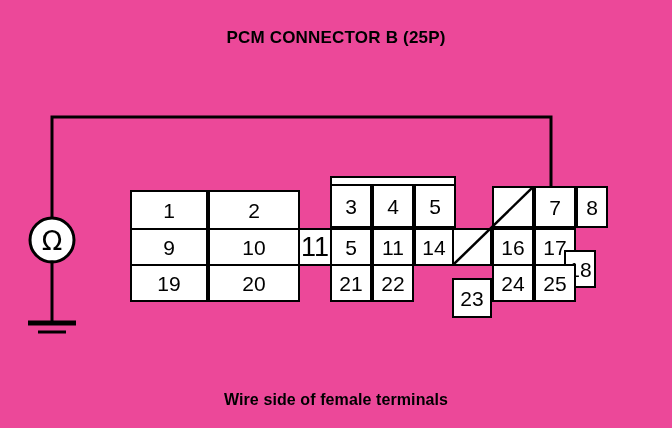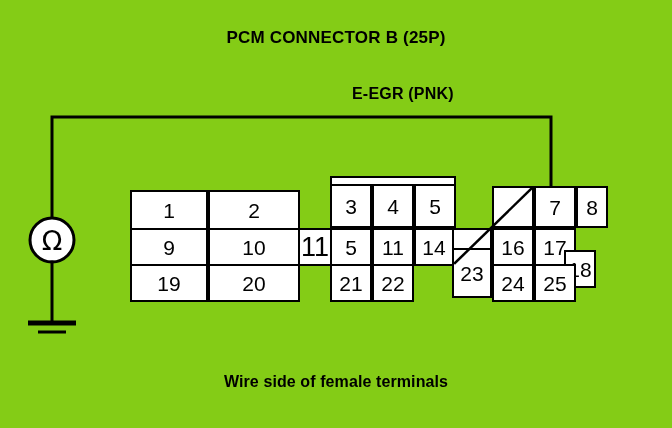--- a/index.html
+++ b/index.html
@@ -4,21 +4,21 @@
 <style>
   html, body {
     margin: 0;
     padding: 0;
     background: #ffffff;
   }
   #page {
     position: relative;
     width: 672px;
     height: 428px;
-    background: #84cc16;
+    background: #ec4899;
     overflow: hidden;
     font-family: "Liberation Sans", sans-serif;
     color: #000000;
   }
 
   
   .title {
     position: absolute;
     left: 0;
     top: 28px;
@@ -34,21 +34,21 @@
     left: 352px;
     top: 85px;
     font-size: 16px;
     font-weight: bold;
     letter-spacing: 0.2px;
     white-space: nowrap;
   }
   .caption {
     position: absolute;
     left: 0;
-    top: 373px;
+    top: 391px;
     width: 672px;
     text-align: center;
     font-size: 16px;
     font-weight: bold;
     letter-spacing: 0.1px;
     white-space: nowrap;
   }
 
   
   .svg-layer {
@@ -84,21 +84,20 @@
     background: #ffffff;
   }
 </style>
 </head>
 <body>
 
 <div id="page">
 
   <div class="title">PCM CONNECTOR B (25P)</div>
 
-  <div class="wire-label">E-EGR (PNK)</div>
 
   <svg class="svg-layer" viewBox="0 0 672 428">
 
     <g>
       <path d="M 52 218 L 52 117 L 551 117 L 551 188" fill="none" stroke="#000000" stroke-width="3" stroke-linecap="square" stroke-linejoin="miter"></path>
     </g>
 
     <g>
       <circle cx="52" cy="240" r="22" fill="#ffffff" stroke="#000000" stroke-width="3"></circle>
     </g>
@@ -143,21 +142,21 @@
     <div class="cell" style="left:330px;top:264px;width:42px;height:38px;">21</div>
     <div class="cell" style="left:372px;top:264px;width:42px;height:38px;">22</div>
 
     <div class="cell blank" style="left:492px;top:186px;width:42px;height:42px;"></div>
     <div class="cell" style="left:534px;top:186px;width:42px;height:42px;">7</div>
     <div class="cell" style="left:576px;top:186px;width:32px;height:42px;">8</div>
     <div class="cell blank" style="left:452px;top:228px;width:40px;height:38px;"></div>
     <div class="cell" style="left:492px;top:228px;width:42px;height:38px;">16</div>
     <div class="cell" style="left:534px;top:228px;width:42px;height:38px;">17</div>
     <div class="cell" style="left:564px;top:228px;width:32px;height:38px;margin-top:22px;">18</div>
-    <div class="cell" style="left:452px;top:248px;width:40px;height:50px;">23</div>
+    <div class="cell" style="left:452px;top:278px;width:40px;height:40px;">23</div>
     <div class="cell" style="left:492px;top:264px;width:42px;height:38px;">24</div>
     <div class="cell" style="left:534px;top:264px;width:42px;height:38px;">25</div>
   </div>
 
   <svg class="svg-layer" viewBox="0 0 672 428" style="pointer-events:none;">
     <path d="M 455 263 L 532 188" fill="none" stroke="#000000" stroke-width="2.5" stroke-linecap="square"></path>
   </svg>
 
   <div class="caption">Wire side of female terminals</div>
 

